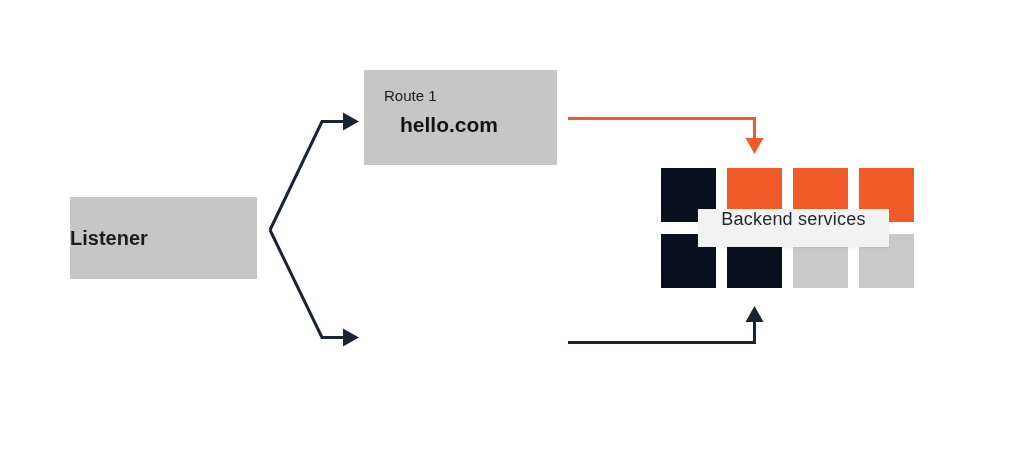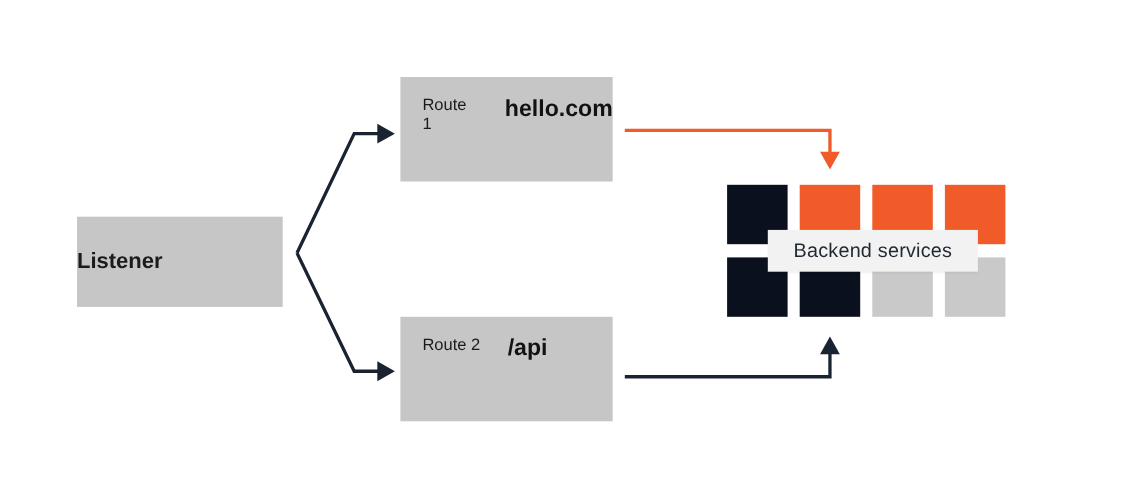--- a/index.html
+++ b/index.html
@@ -29,21 +29,21 @@
     display:flex;align-items:center;justify-content:flex-start;
   }
   .listener-box .label{
     font-size:20px;font-weight:bold;color:var(--text-dark);
   }
   
   .route-box{
     position:absolute;left:364px;width:193px;height:95px;
     background:var(--box-gray);
     padding:17px 0 0 20px;
-    display:flex;flex-direction:row;gap:9px;
+    display:flex;flex-direction:column;gap:9px;
   }
   .route-box.r1{top:70px;}
   .route-box.r2{top:288px;}
   .route-title{font-size:15px;color:var(--text-dark);}
   .route-value{font-size:21px;font-weight:bold;color:#121212;margin-left:16px;}
   
   .backend-grid{
     position:absolute;left:661px;top:168px;
     display:grid;
     grid-template-columns:repeat(4,55px);
@@ -51,21 +51,21 @@
     column-gap:11px;row-gap:12px;
   }
   .sq{width:55px;height:54px;}
   .sq[data-color="navy"]{background:var(--navy);}
   .sq[data-color="orange"]{background:var(--orange);}
   .sq[data-color="gray"]{background:var(--square-gray);}
   
   .backend-label-box{
     position:absolute;left:698px;top:209px;width:191px;height:38px;
     background:var(--label-bg);
-    display:flex;align-items:center;justify-content:center;
+    display:flex;align-items:flex-start;justify-content:center;
     box-shadow:0 1px 2px rgba(0,0,0,0.07);
     z-index:2;
   }
   .backend-label-box .label{
     font-size:18px;color:var(--label-text);letter-spacing:0.2px;
   }
   
   svg.arrows{position:absolute;left:0;top:0;z-index:1;}
   .arrow-navy{stroke:var(--line-navy);stroke-width:3;fill:none;}
   .arrow-orange{stroke:var(--orange);stroke-width:3;fill:none;}
@@ -79,24 +79,20 @@
 
   <div class="listener-box">
     <span class="label">Listener</span>
   </div>
 
   <div class="route-box r1">
     <span class="route-title">Route 1</span>
     <span class="route-value">hello.com</span>
   </div>
 
-  <div class="route-box r2">
-    <span class="route-title">Route 2</span>
-    <span class="route-value">/api</span>
-  </div>
 
   <div class="backend-grid">
     <div class="sq" data-color="navy"></div>
     <div class="sq" data-color="orange"></div>
     <div class="sq" data-color="orange"></div>
     <div class="sq" data-color="orange"></div>
     <div class="sq" data-color="navy"></div>
     <div class="sq" data-color="navy"></div>
     <div class="sq" data-color="gray"></div>
     <div class="sq" data-color="gray"></div>

